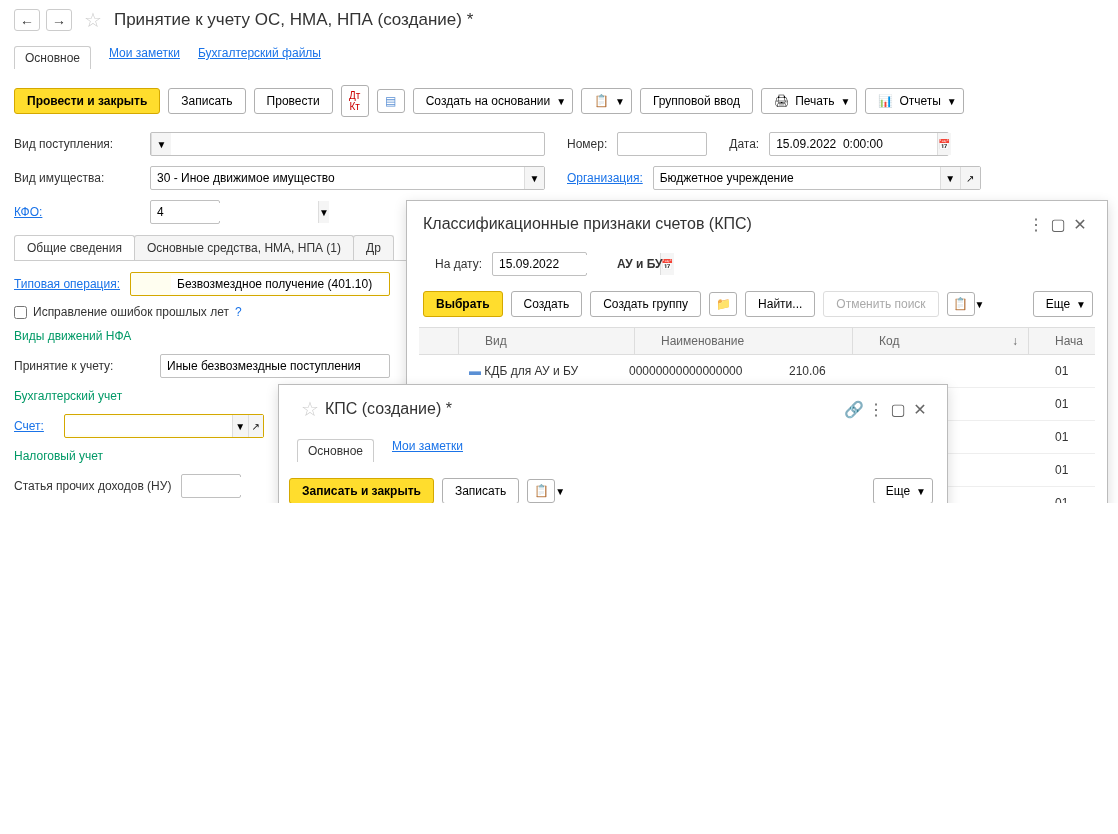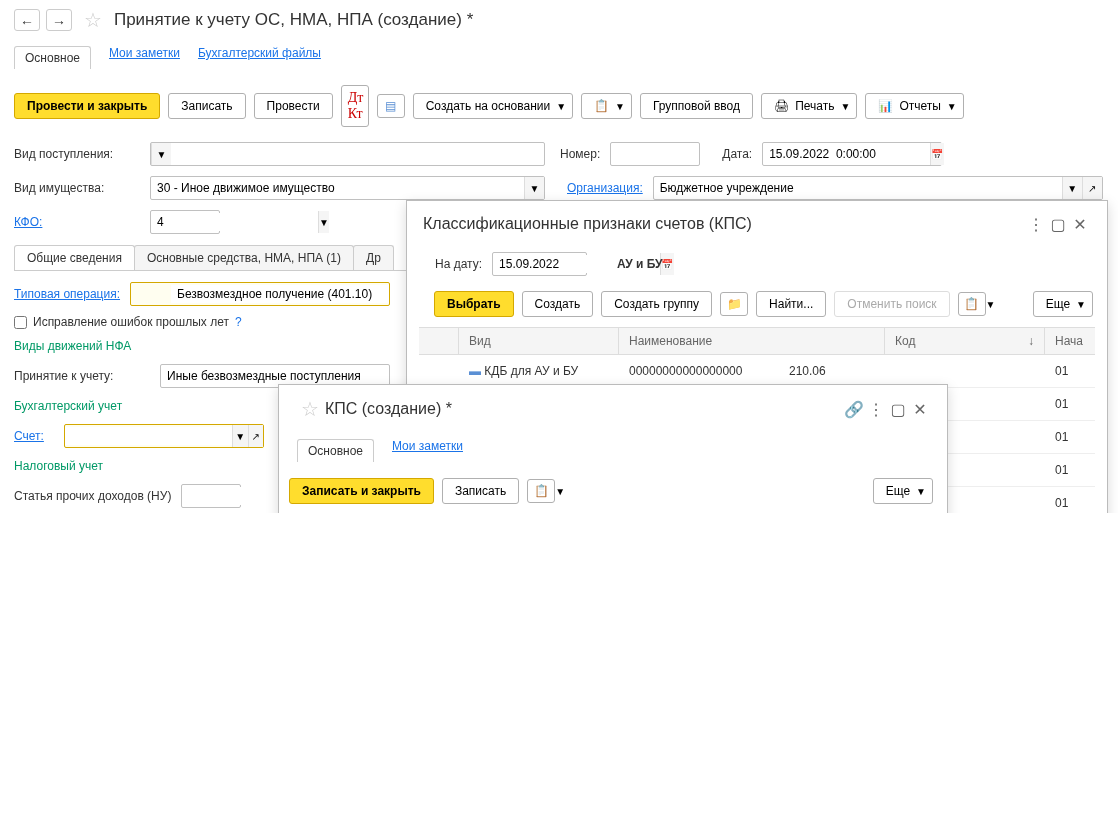--- a/index.html
+++ b/index.html
@@ -29,21 +29,21 @@
 .section-tab { border: 1px solid #ccc; border-bottom: none; padding: 5px 12px; background: #f5f5f5; border-radius: 3px 3px 0 0; margin-right: -1px; cursor: pointer; }
 .section-tab.active { background: #fff; }
 .group-header { color: #009966; font-weight: normal; padding: 6px 14px; }
 .checkbox-row { display: flex; align-items: center; gap: 6px; padding: 4px 14px; }
 .help-q { color: #1a73e8; cursor: pointer; }
 .highlight-input { border: 1px solid #d4a800; background: #fffef0; }
 .panel { position: absolute; background: #fff; border: 1px solid #bbb; box-shadow: 0 4px 12px rgba(0,0,0,0.15); }
 .panel-header { display: flex; align-items: center; padding: 12px 16px; font-size: 16px; }
 .panel-header .spacer { flex: 1; }
 .panel-header .win-btn { width: 22px; height: 22px; display: flex; align-items: center; justify-content: center; cursor: pointer; color: #666; }
-.table-header { display: flex; background: #f5f5f5; border-top: 1px solid #ddd; border-bottom: 1px solid #ddd; }
+.table-header { display: flex; background: #f5f5f5; border-top: 1px solid #ddd; border-bottom: 1px solid #ddd; gap: 16px; }
 .th { padding: 6px 10px; border-right: 1px solid #ddd; color: #666; font-size: 12px; }
 .table-row { display: flex; border-bottom: 1px solid #eee; padding: 4px 0; align-items: center; }
 .table-row.selected { background: #fff3cc; }
 .td { padding: 5px 10px; }
 .sm-btn { width: 24px; height: 22px; border: 1px solid #ccc; background: #fff; border-radius: 2px; display: flex; align-items: center; justify-content: center; color: #666; cursor: pointer; font-size: 11px; }
 .text-link { color: #1a73e8; text-decoration: underline; cursor: pointer; }
 </style>
 </head>
 <body>
 
@@ -57,21 +57,21 @@
 <div class="tabs-row">
   <span class="tab-link active" style="text-decoration:none;color:#333;padding:4px 10px;">Основное</span>
   <span class="tab-link">Мои заметки</span>
   <span class="tab-link">Бухгалтерский файлы</span>
 </div>
 
 <div class="toolbar">
   <button class="btn primary">Провести и закрыть</button>
   <button class="btn">Записать</button>
   <button class="btn">Провести</button>
-  <button class="btn icon-only" style="color:#c00;font-size:14px;font-family:Liberation Serif, serif;">Дт<br>Кт</button>
+  <button class="btn icon-only" style="color:#c00;font-size:10px;">Дт<br>Кт</button>
   <button class="btn icon-only" style="color:#5a8fd4;">▤</button>
   <button class="btn dropdown">
       <span>Создать на основании</span>
       <span class="caret">▼</span>
     </button>
   <button class="btn dropdown">
       <span>📋</span>
       <span class="caret">▼</span>
     </button>
   <button class="btn">Групповой ввод</button>
@@ -85,37 +85,37 @@
       <span>Отчеты</span>
       <span class="caret">▼</span>
     </button>
 </div>
 
 <div class="form-row">
   <span class="form-label" style="width:126px;">Вид поступления:</span>
   <div class="input-wrap" style="width:395px;">
       <button class="input-btn">▼</button>
     </div>
-  <span class="form-label" style="margin-left:5px;">Номер:</span>
+  <span class="form-label" style="margin-left:12px;">Номер:</span>
   <input class="input-field" style="width: 90px;">
   <span class="form-label" style="margin-left:12px;">Дата:</span>
   <div class="input-wrap" style="width:180px;">
       <input value="15.09.2022  0:00:00" style="">
       <button class="input-btn">📅</button>
     </div>
 </div>
 
 <div class="form-row">
   <span class="form-label" style="width:126px;">Вид имущества:</span>
   <div class="input-wrap" style="width:395px;">
       <input value="30 - Иное движимое имущество" style="">
       <button class="input-btn">▼</button>
     </div>
   <span class="form-label link-label" style="margin-left:12px;">Организация:</span>
-  <div class="input-wrap" style="width:450px;">
+  <div class="input-wrap" style="width:328px;">
       <input value="Бюджетное учреждение" style="">
       <button class="input-btn">▼</button>
       <button class="input-btn">↗</button>
     </div>
 </div>
 
 <div class="form-row">
   <span class="form-label link-label" style="width:126px;">КФО:</span>
   <div class="input-wrap" style="width:70px;">
       <input value="4" style="">
@@ -177,21 +177,21 @@
     <span class="win-btn">✕</span>
   </div>
   <div class="form-row" style="padding-left:28px;">
     <span class="form-label">На дату:</span>
     <div class="input-wrap" style="width:95px;">
         <input value="15.09.2022" style="">
         <button class="input-btn">📅</button>
       </div>
     <span style="font-weight:bold;margin-left:20px;">АУ и БУ</span>
   </div>
-  <div class="toolbar" style="padding-left:27px;">
+  <div class="toolbar" style="padding-left:16px;">
     <button class="btn primary">Выбрать</button>
     <button class="btn">Создать</button>
     <button class="btn">Создать группу</button>
     <button class="btn icon-only">📁</button>
     <button class="btn">Найти...</button>
     <button class="btn disabled">Отменить поиск</button>
     <button class="btn dropdown icon-only">📋<span class="caret">▼</span></button>
     <span style="flex:1"></span>
     <button class="btn dropdown">
         <span>Еще</span>

